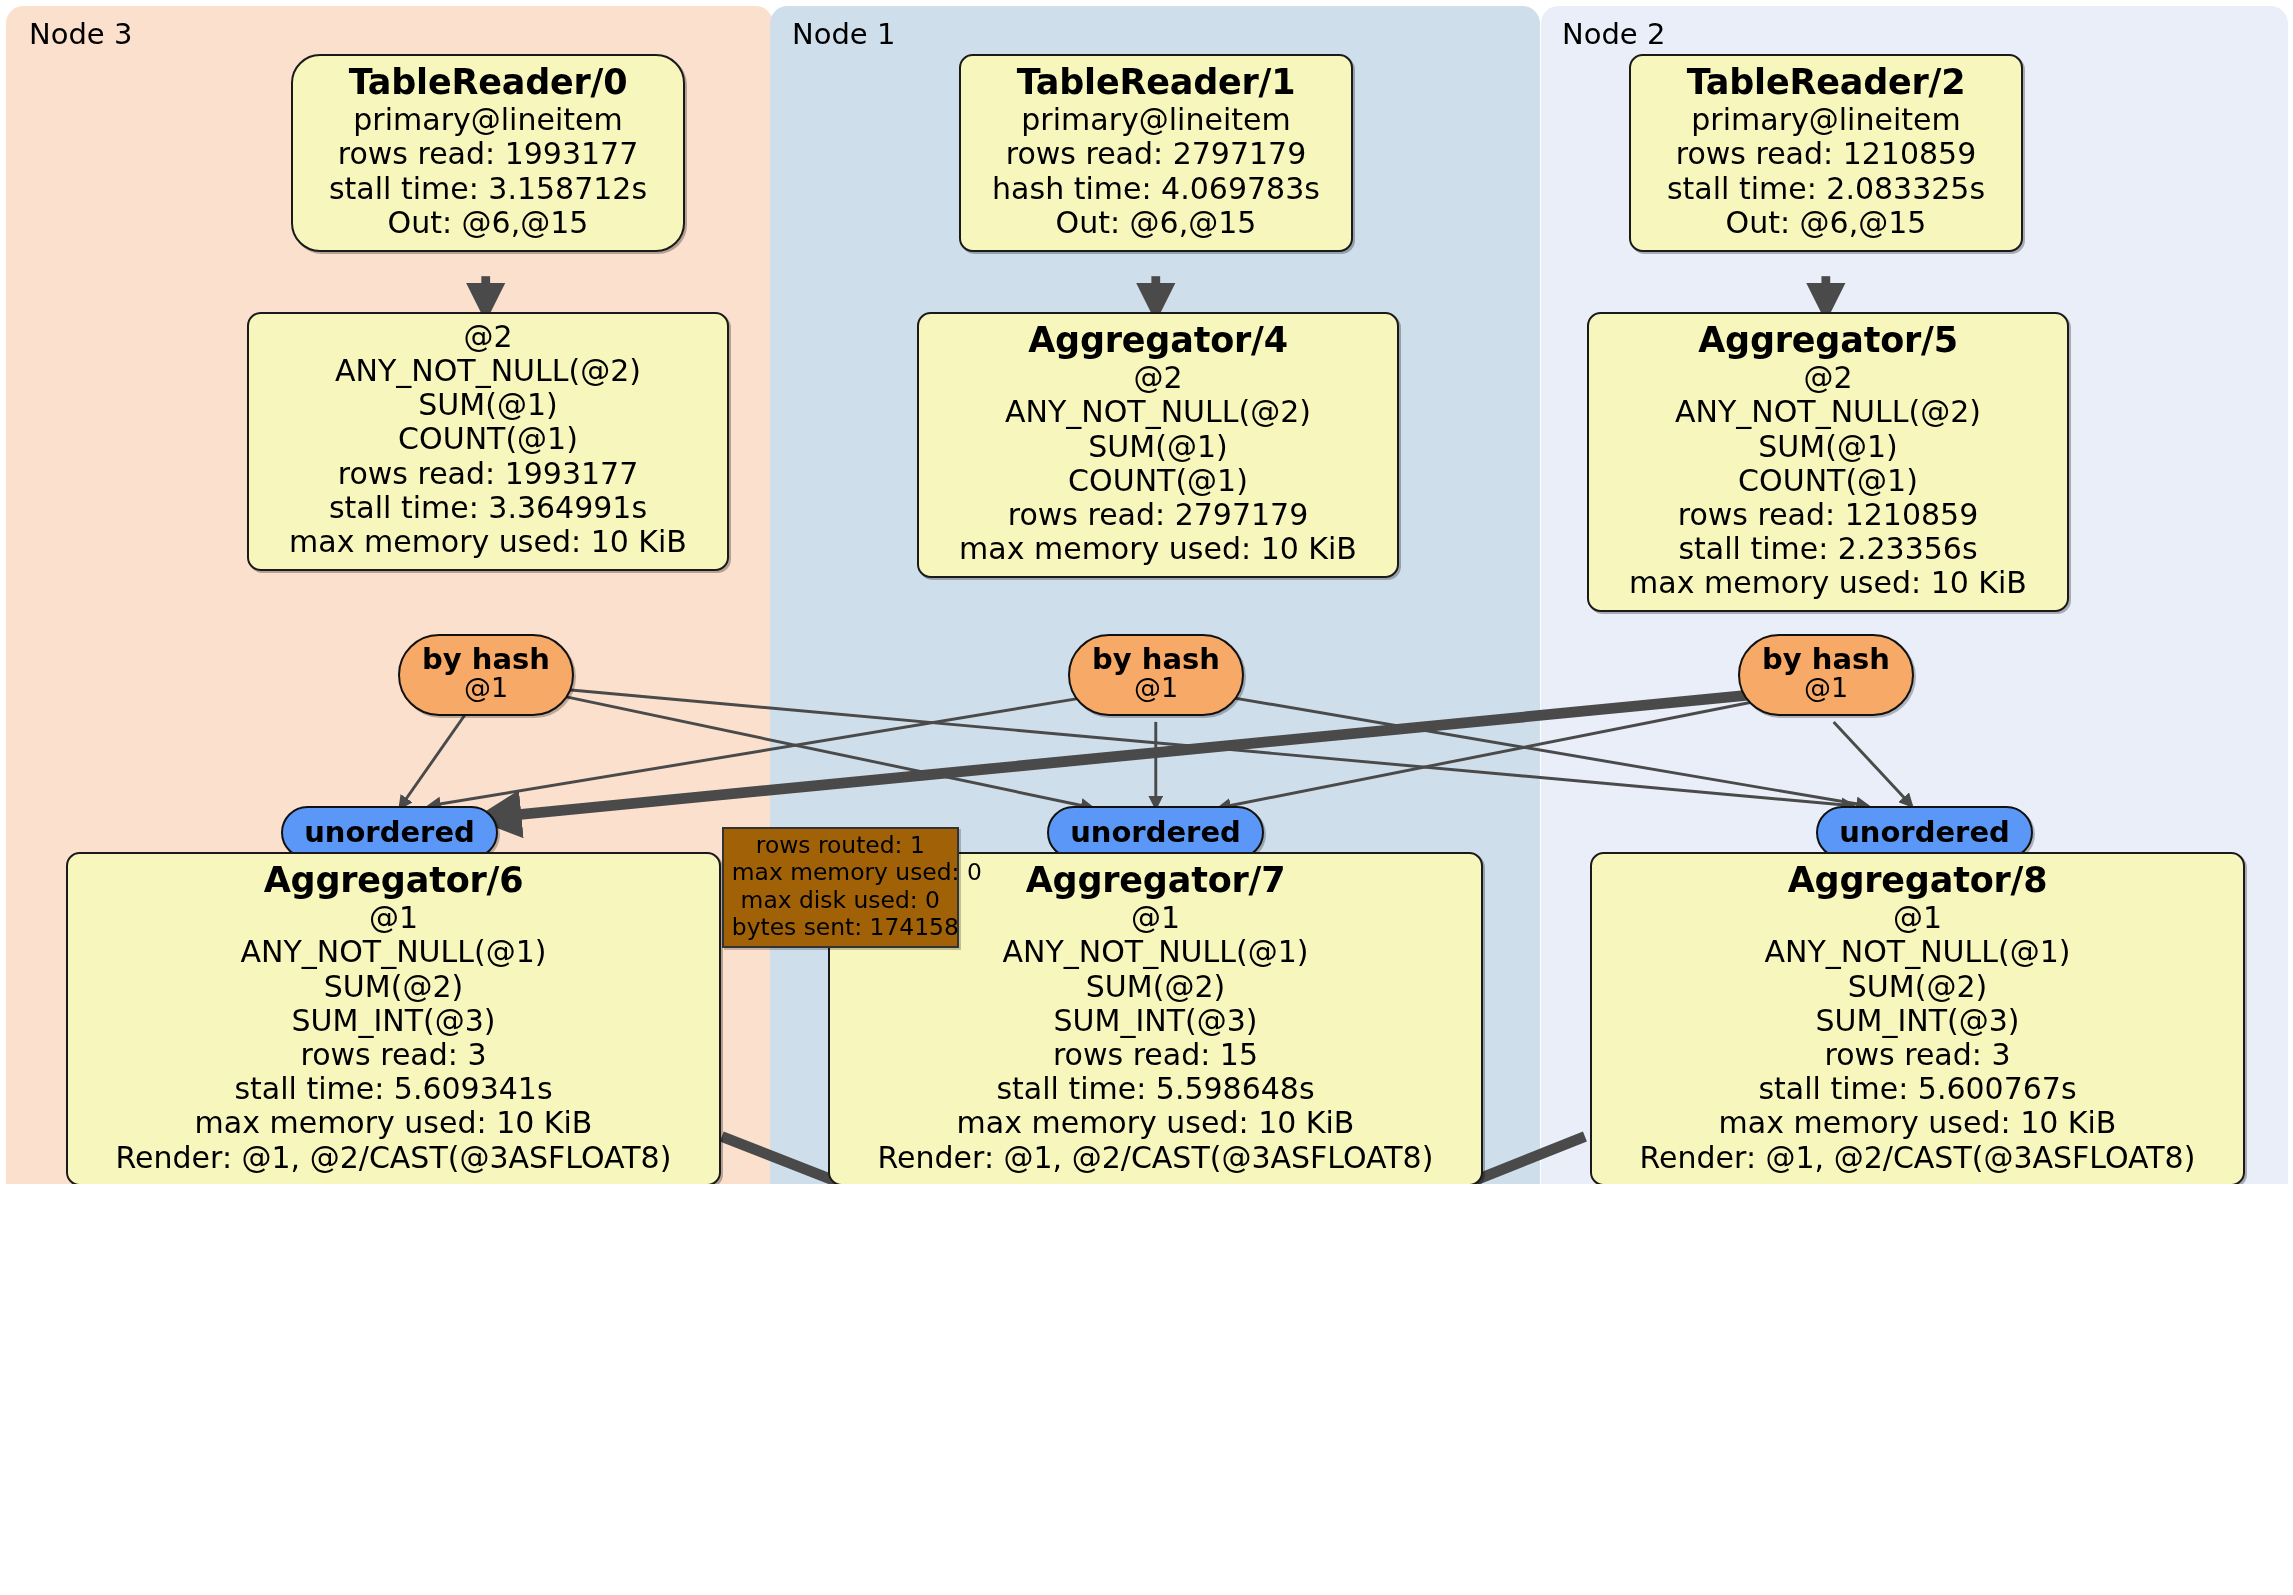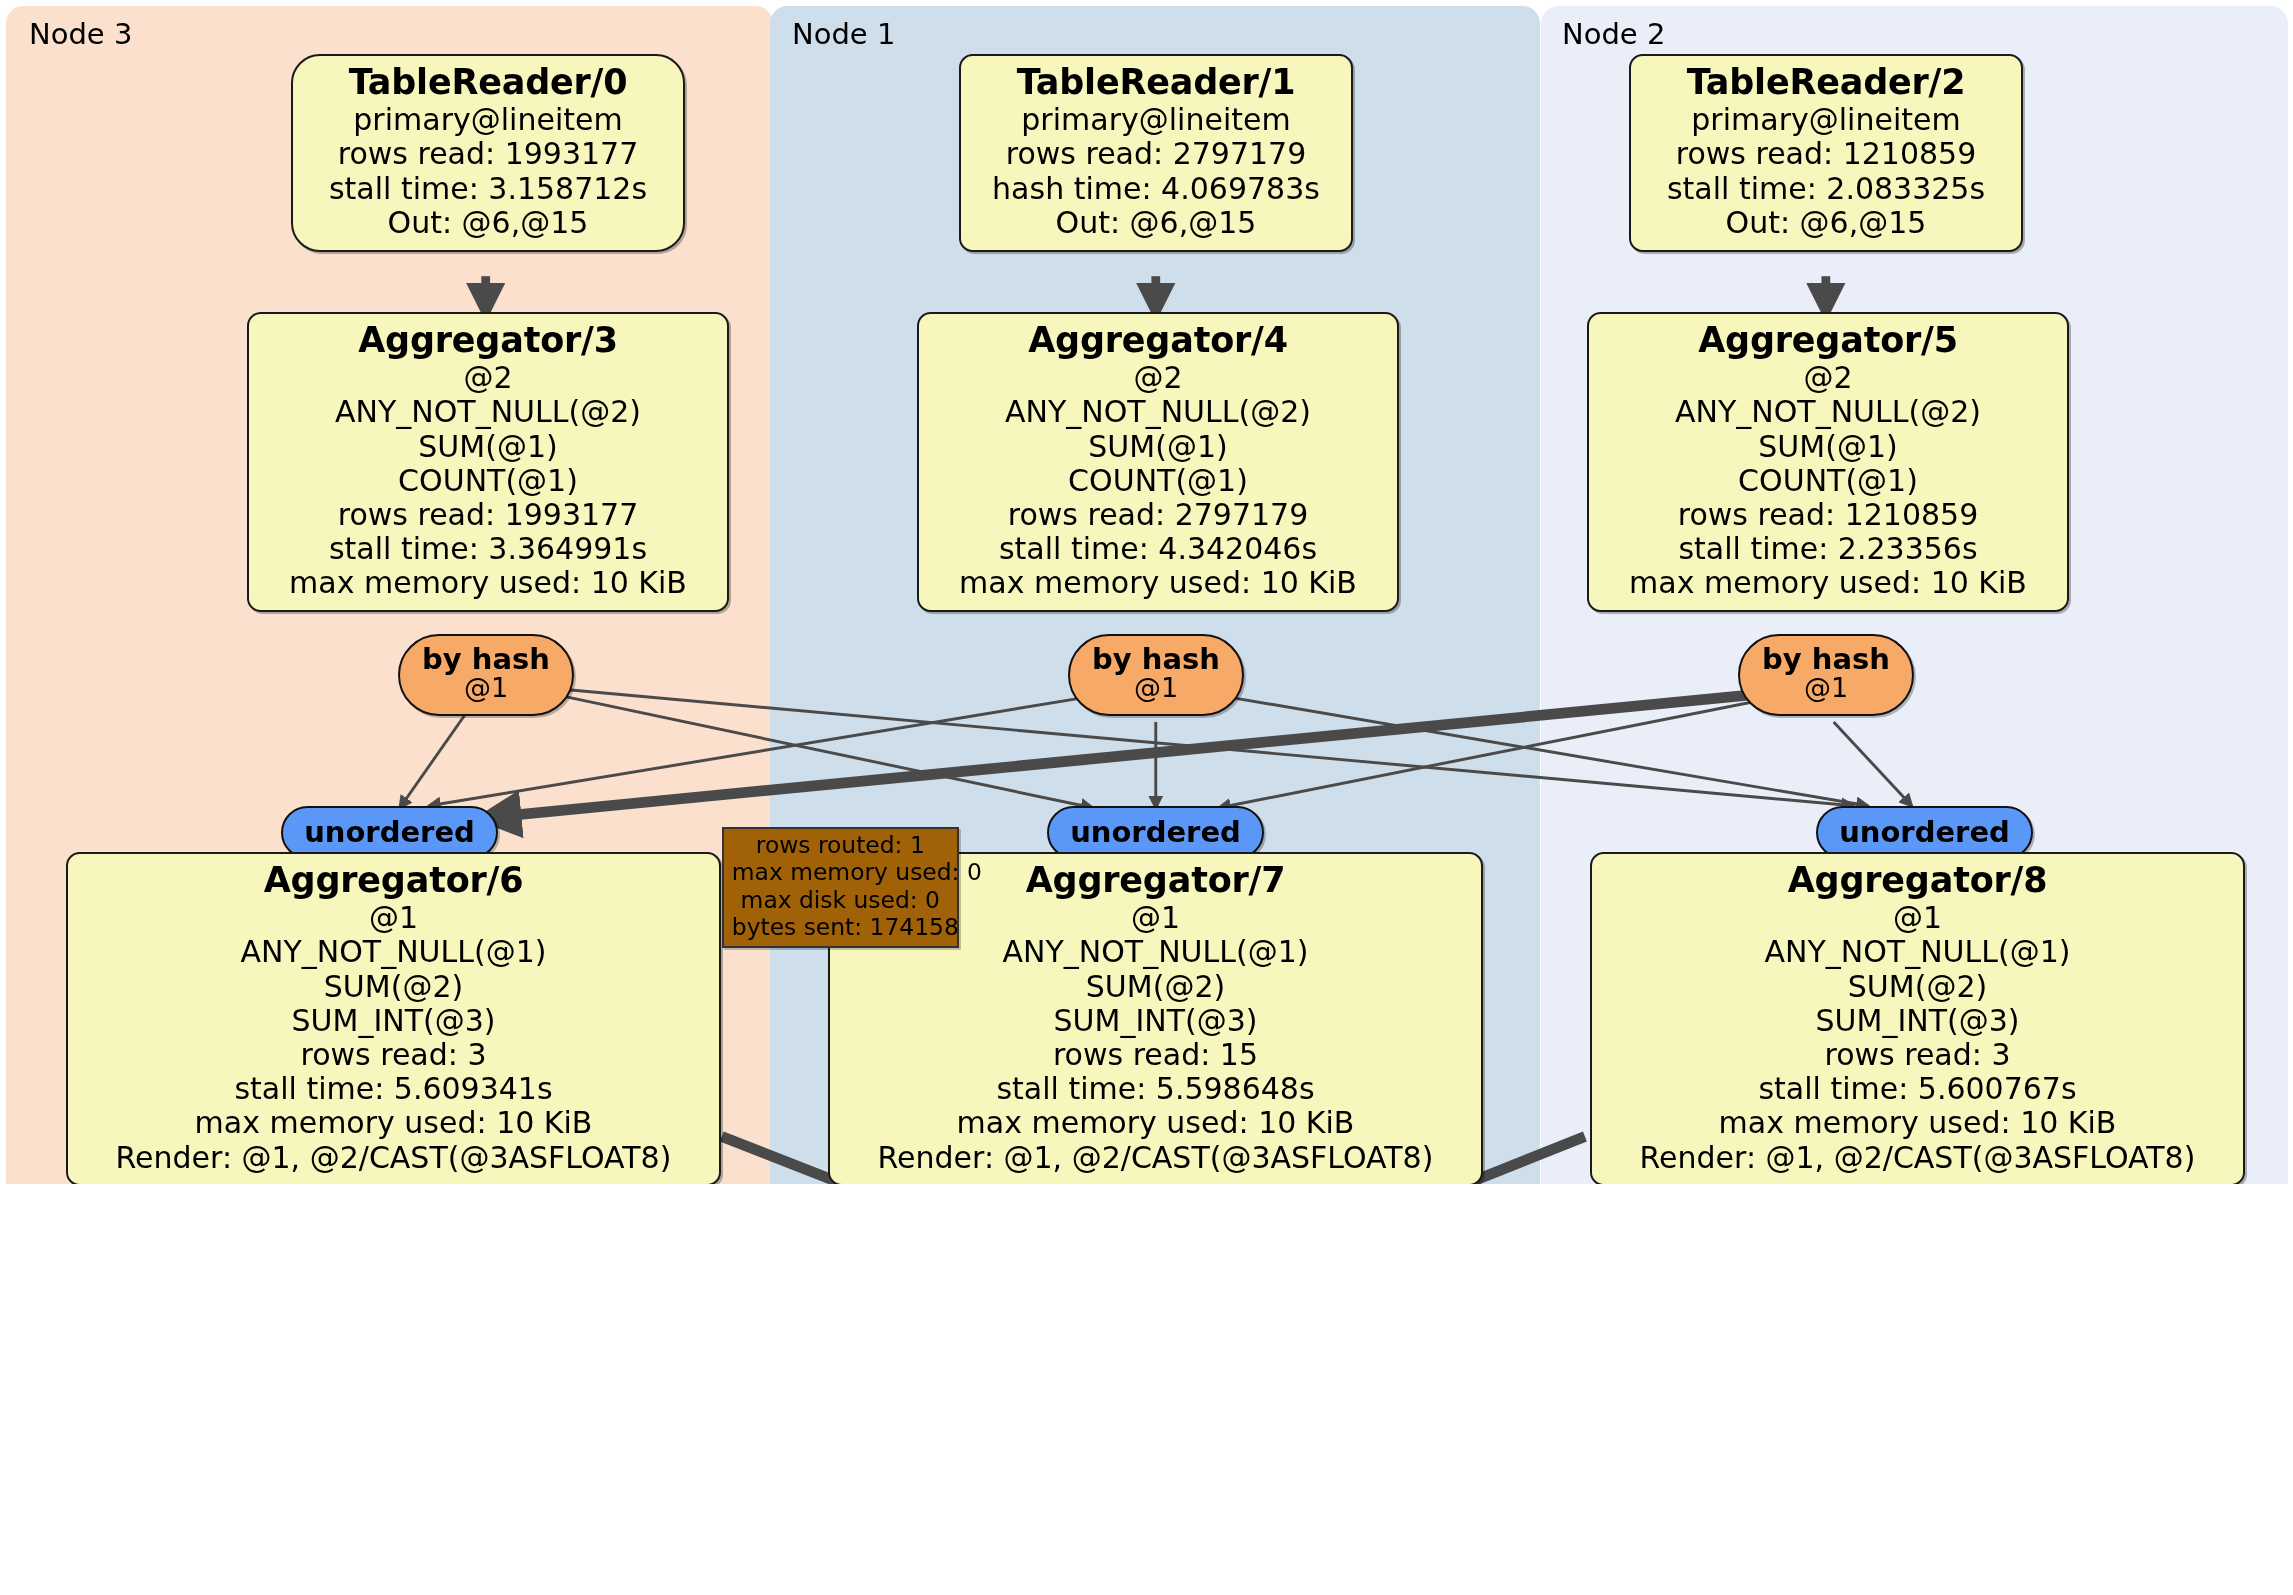--- a/index.html
+++ b/index.html
@@ -173,38 +173,36 @@
 
   <div class="node box" style="left:1629px; top:54px; width:394px;">
     <div class="title">TableReader/2</div>
     <div class="line">primary@lineitem</div>
     <div class="line">rows read: 1210859</div>
     <div class="line">stall time: 2.083325s</div>
     <div class="line">Out: @6,@15</div>
   </div>
 
   <div class="node box" style="left:247px; top:312px; width:482px;">
-    <div class="title">Aggregator/3</div>
     <div class="line">@2</div>
     <div class="line">ANY_NOT_NULL(@2)</div>
     <div class="line">SUM(@1)</div>
     <div class="line">COUNT(@1)</div>
     <div class="line">rows read: 1993177</div>
     <div class="line">stall time: 3.364991s</div>
     <div class="line">max memory used: 10 KiB</div>
   </div>
 
   <div class="node box" style="left:917px; top:312px; width:482px;">
     <div class="title">Aggregator/4</div>
     <div class="line">@2</div>
     <div class="line">ANY_NOT_NULL(@2)</div>
     <div class="line">SUM(@1)</div>
     <div class="line">COUNT(@1)</div>
     <div class="line">rows read: 2797179</div>
-    <div class="line">stall time: 4.342046s</div>
     <div class="line">max memory used: 10 KiB</div>
   </div>
 
   <div class="node box" style="left:1587px; top:312px; width:482px;">
     <div class="title">Aggregator/5</div>
     <div class="line">@2</div>
     <div class="line">ANY_NOT_NULL(@2)</div>
     <div class="line">SUM(@1)</div>
     <div class="line">COUNT(@1)</div>
     <div class="line">rows read: 1210859</div>

